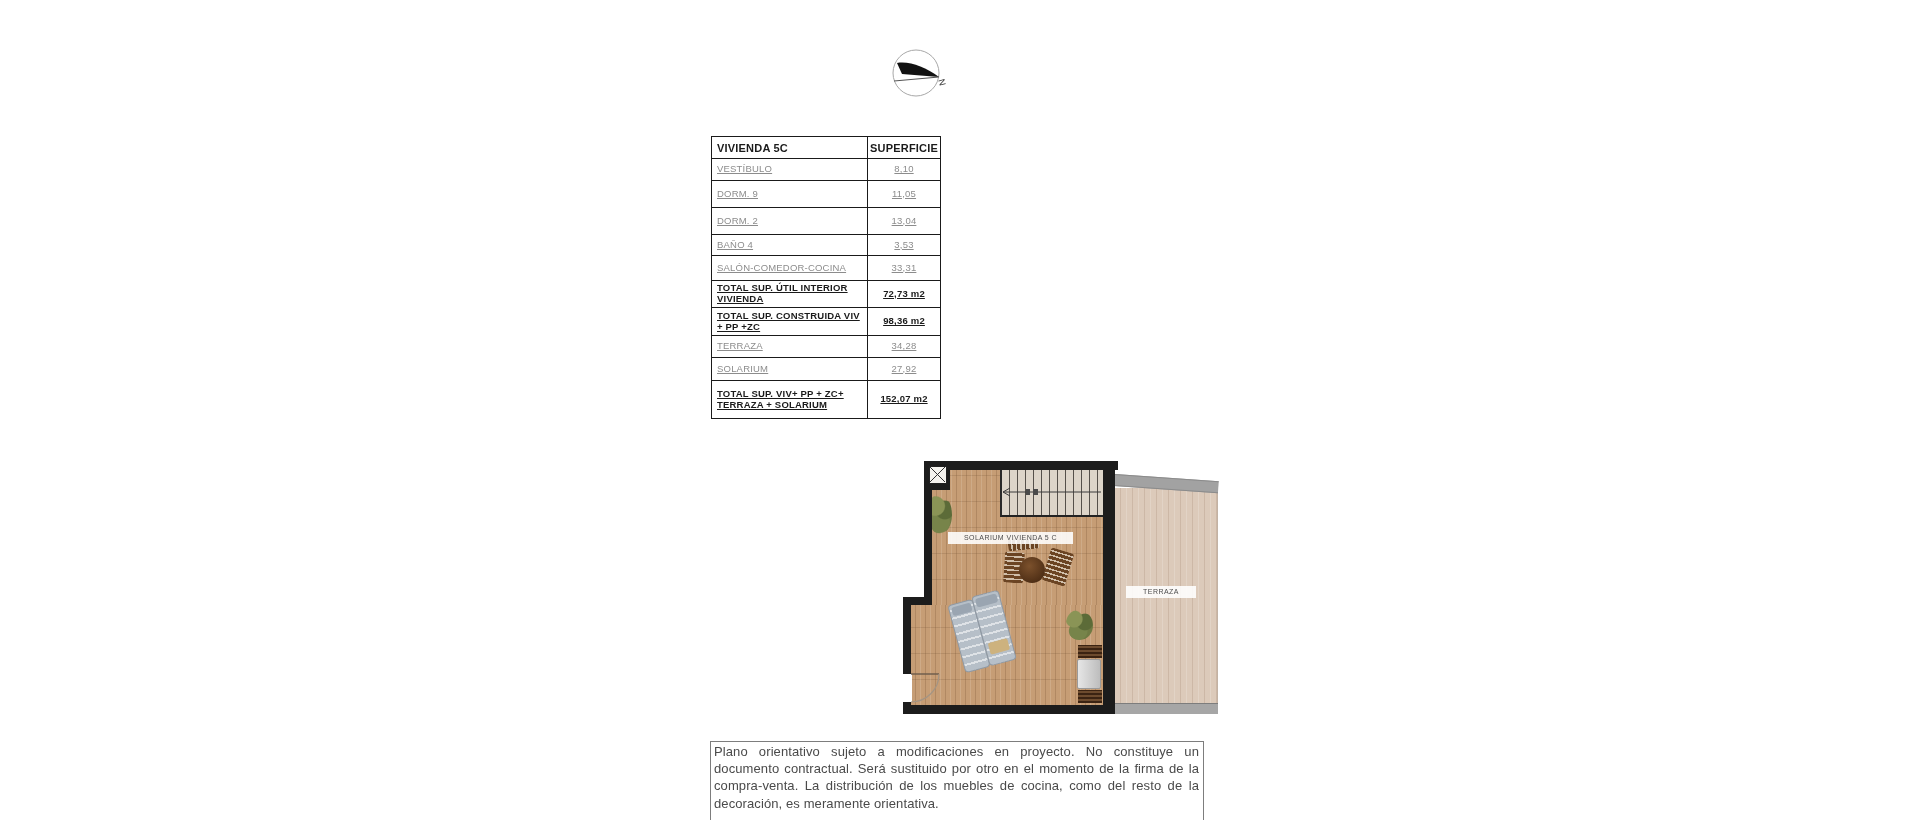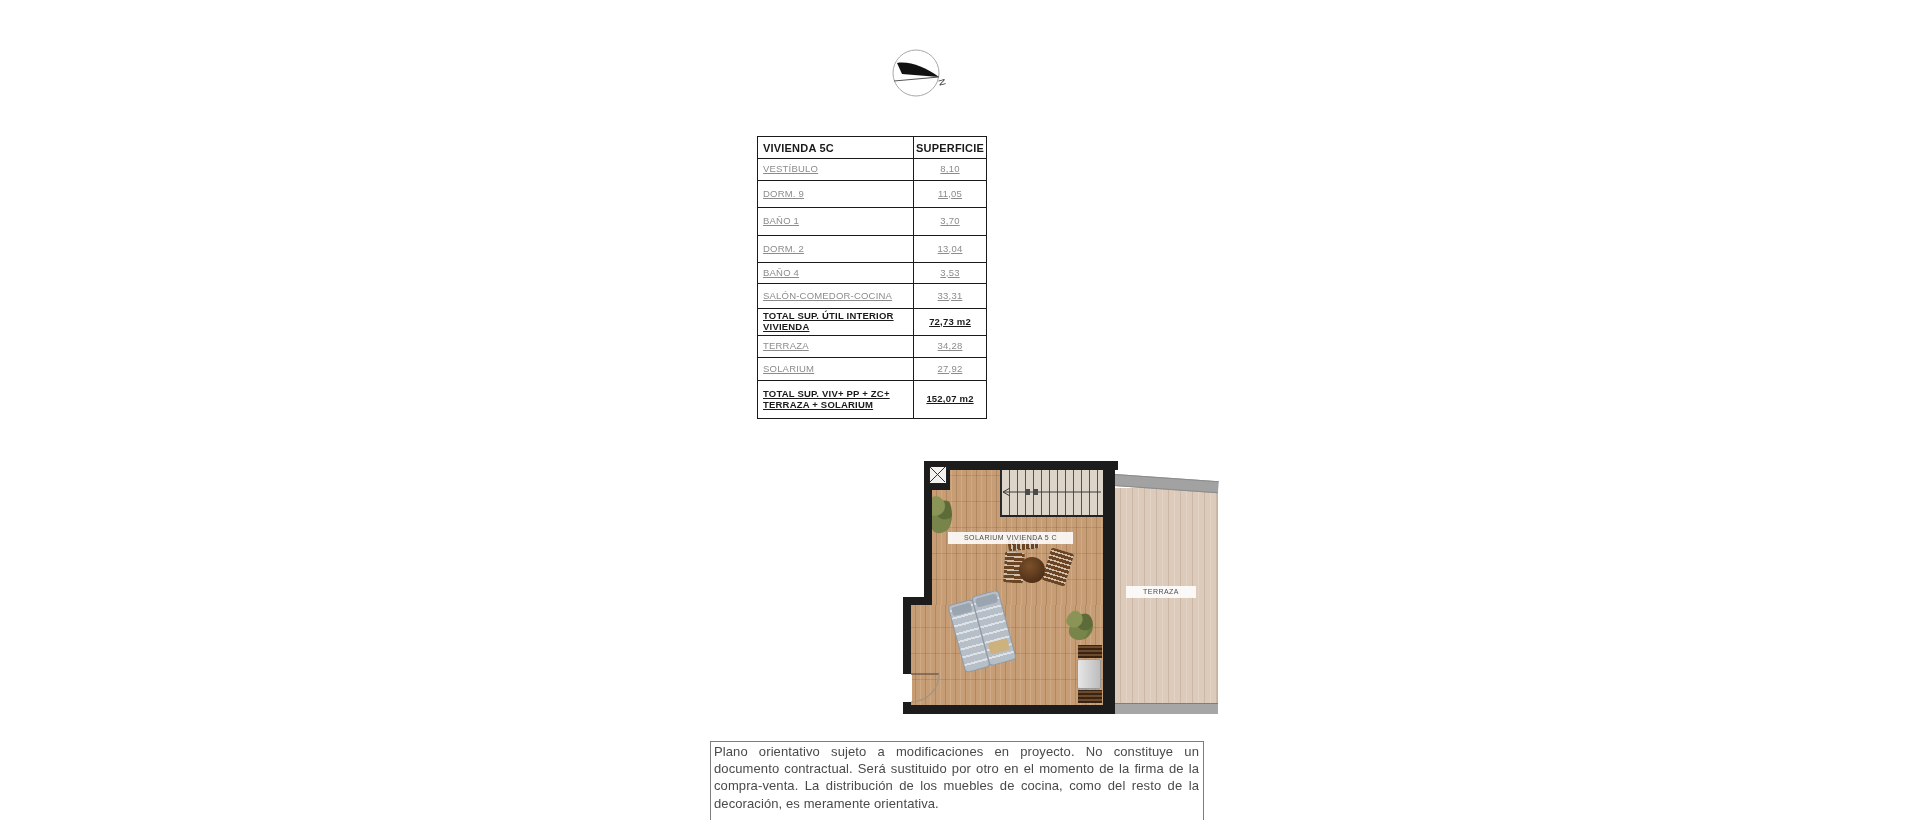--- a/index.html
+++ b/index.html
@@ -1,20 +1,20 @@
 <!DOCTYPE html>
 <html><head>
 <meta charset="utf-8">
 <style>
   html,body{margin:0;padding:0;background:#ffffff;}
   .page{position:relative;width:1920px;height:820px;background:#ffffff;overflow:hidden;
         font-family:"Liberation Sans", sans-serif;}
 
   
-  .area-table{position:absolute;left:711px;top:136px;border-collapse:collapse;table-layout:fixed;margin-left:46px;}
+  .area-table{position:absolute;left:711px;top:136px;border-collapse:collapse;table-layout:fixed;}
   .area-table td,.area-table th{border:1.6px solid #1a1a1a;vertical-align:middle;padding:0 0 0 5px;text-align:left;}
   .area-table .col-label{width:156px;}
   .area-table .col-value{width:66px;}
   .area-table th{font-size:11px;font-weight:bold;color:#1a1a1a;letter-spacing:.2px;}
   .area-table th.val, .area-table td.val{text-align:center;padding:0 2px;}
   .area-table td{font-size:9.5px;color:#8c8c8c;line-height:1.15;letter-spacing:.2px;text-decoration:underline;}
   .area-table tr.bold td{color:#1a1a1a;font-weight:bold;}
   .h21{height:21px}.h22{height:22px}.h23{height:23px}.h25{height:25px}
   .h27{height:27px}.h28{height:28px}.h29{height:38px}
 
@@ -132,39 +132,39 @@
       <th class="val">SUPERFICIE</th>
     </tr>
     <tr class="h22">
           <td>VESTÍBULO</td>
           <td class="val">8,10</td>
         </tr>
     <tr class="h27">
           <td>DORM. 9</td>
           <td class="val">11,05</td>
         </tr>
-    <tr class="h28">
-          <td>BAÑO 1</td>
-          <td class="val">3,70</td>
-        </tr>
     <tr class="h27">
           <td>DORM. 2</td>
           <td class="val">13,04</td>
         </tr>
     <tr class="h21">
           <td>BAÑO 4</td>
           <td class="val">3,53</td>
         </tr>
     <tr class="h25">
           <td>SALÓN-COMEDOR-COCINA</td>
           <td class="val">33,31</td>
         </tr>
     <tr class="h27 bold">
           <td>TOTAL SUP. ÚTIL INTERIOR VIVIENDA</td>
           <td class="val">72,73 m2</td>
+        </tr>
+    <tr class="h28 bold">
+          <td>TOTAL SUP. CONSTRUIDA VIV + PP +ZC</td>
+          <td class="val">98,36 m2</td>
         </tr>
     <tr class="h22">
           <td>TERRAZA</td>
           <td class="val">34,28</td>
         </tr>
     <tr class="h23">
           <td>SOLARIUM</td>
           <td class="val">27,92</td>
         </tr>
     <tr class="h29 bold">

